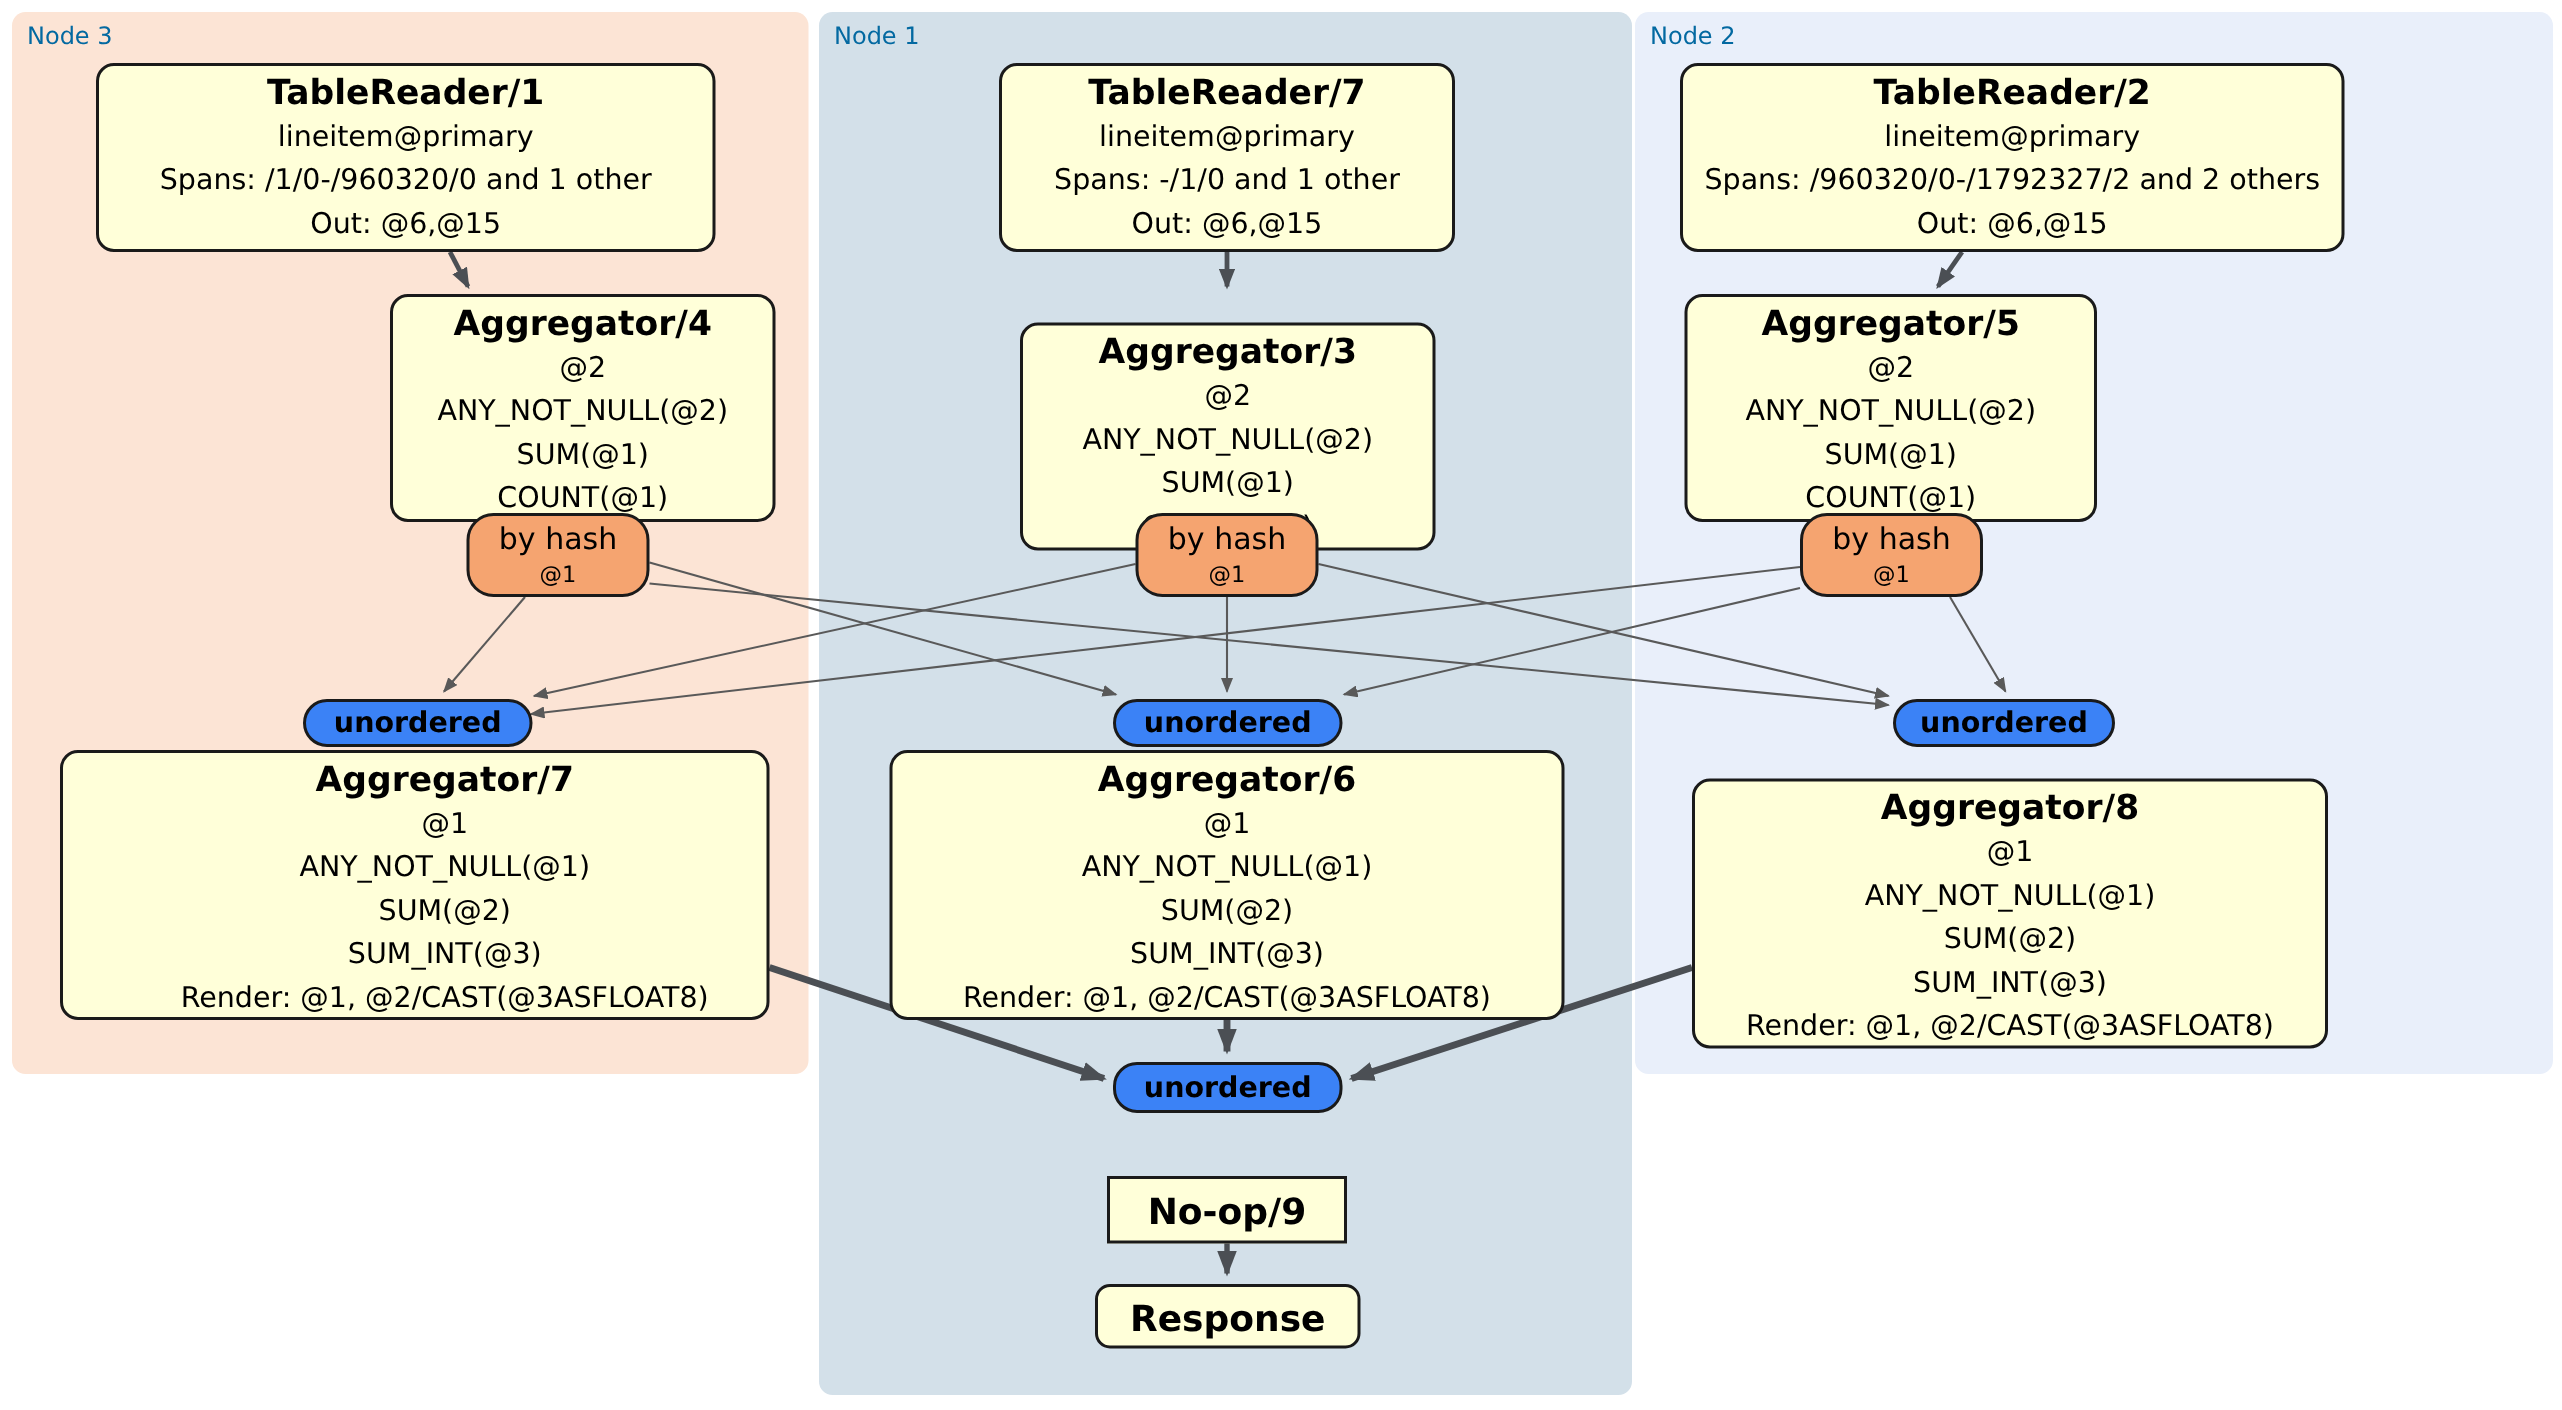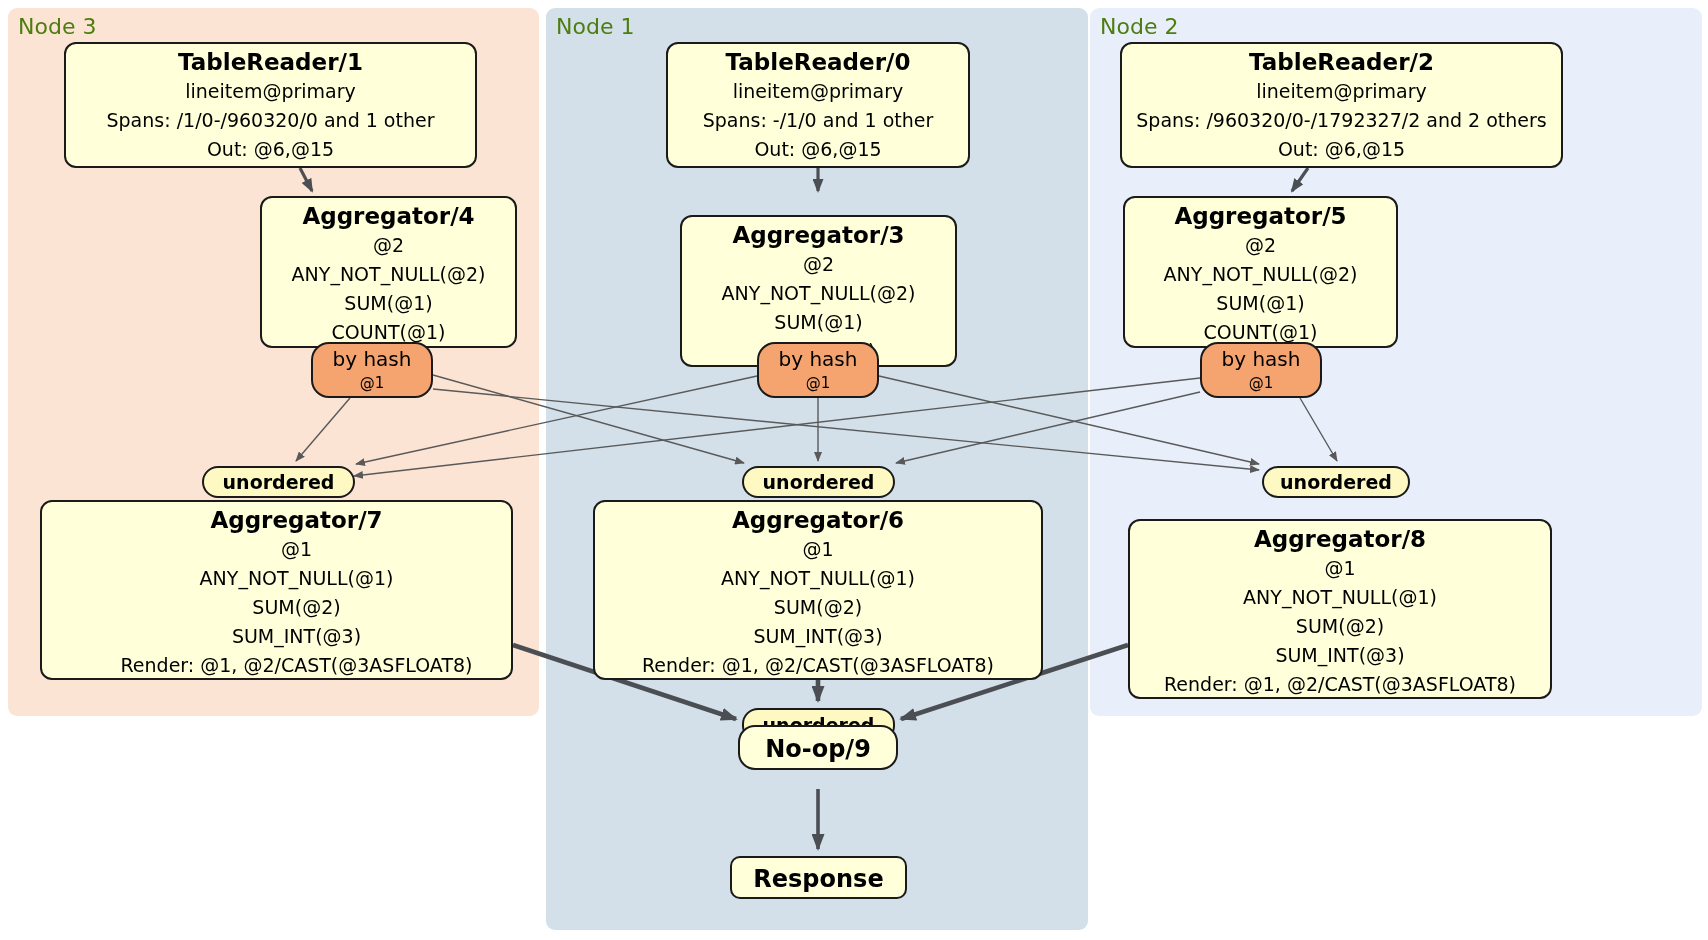--- a/index.html
+++ b/index.html
@@ -17,22 +17,22 @@
   }
   
   .region {
     position: absolute;
     border-radius: 9px;
   }
   .region-label {
     position: absolute;
     left: 10px;
     top: 6px;
-    font-size: 22px;
-    color: #4d7c0f;
+    font-size: 16px;
+    color: #0369a1;
   }
   .region-node3 { left: 8px;    top: 8px; width: 531px; height: 708px; background: #fce4d5; }
   .region-node1 { left: 546px;  top: 8px; width: 542px; height: 922px; background: #d3e0e9; }
   .region-node2 { left: 1090px; top: 8px; width: 612px; height: 708px; background: #e9effa; }
 
   
   svg.edges {
     position: absolute;
     left: 0; top: 0;
     width: 1708px; height: 940px;
@@ -81,21 +81,21 @@
     color: #000;
   }
   .router-hash {
     background: #f5a470;
     border-radius: 18px;
     padding-top: 2px;
   }
   .router-hash .rlabel { font-size: 20px; font-weight: normal; line-height: 27px; }
   .router-hash .rsub   { font-size: 15px; line-height: 20px; }
   .router-unordered {
-    background: #fef9c3;
+    background: #3b82f6;
     border-radius: 16px;
   }
   .router-unordered .rlabel { font-size: 19px; font-weight: bold; line-height: 29px; }
 </style>
 </head>
 <body>
 
 <div class="canvas">
 
   <div class="region region-node3">
@@ -169,21 +169,21 @@
   <div class="pbox" style="left:40px; top:500px; width:473px; height:180px;padding-left:40px;">
     <div class="ptitle">Aggregator/7</div>
     <div class="pline">@1</div>
     <div class="pline">ANY_NOT_NULL(@1)</div>
     <div class="pline">SUM(@2)</div>
     <div class="pline">SUM_INT(@3)</div>
     <div class="pline">Render: @1, @2/CAST(@3ASFLOAT8)</div>
   </div>
 
   <div class="pbox" style="left:666px; top:42px; width:304px; height:126px;">
-    <div class="ptitle">TableReader/0</div>
+    <div class="ptitle">TableReader/7</div>
     <div class="pline">lineitem@primary</div>
     <div class="pline">Spans: -/1/0 and 1 other</div>
     <div class="pline">Out: @6,@15</div>
   </div>
 
   <div class="pbox" style="left:680px; top:196px; width:277px; height:152px;margin-top:19px;">
     <div class="ptitle">Aggregator/3</div>
     <div class="pline">@2</div>
     <div class="pline">ANY_NOT_NULL(@2)</div>
     <div class="pline">SUM(@1)</div>
@@ -205,21 +205,21 @@
     <div class="pline">ANY_NOT_NULL(@1)</div>
     <div class="pline">SUM(@2)</div>
     <div class="pline">SUM_INT(@3)</div>
     <div class="pline">Render: @1, @2/CAST(@3ASFLOAT8)</div>
   </div>
 
   <div class="router router-unordered" style="left:742px; top:708px; width:153px; height:34px;">
     <div class="rlabel" style="line-height:31px;">unordered</div>
   </div>
 
-  <div class="pbox" style="left:738px; top:725px; width:160px; height:45px; border-radius:17px;">
+  <div class="pbox" style="left:738px; top:784px; width:160px; height:45px; border-radius:0;">
     <div class="ptitle-only">No-op/9</div>
   </div>
 
   <div class="pbox" style="left:730px; top:856px; width:177px; height:43px; border-radius:10px;">
     <div class="ptitle-only" style="line-height:36px;">Response</div>
   </div>
 
   <div class="pbox" style="left:1120px; top:42px; width:443px; height:126px;">
     <div class="ptitle">TableReader/2</div>
     <div class="pline">lineitem@primary</div>

